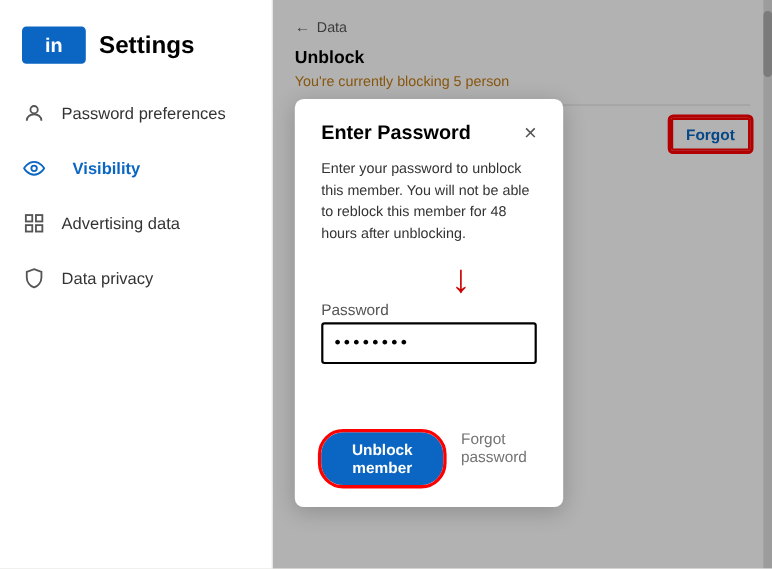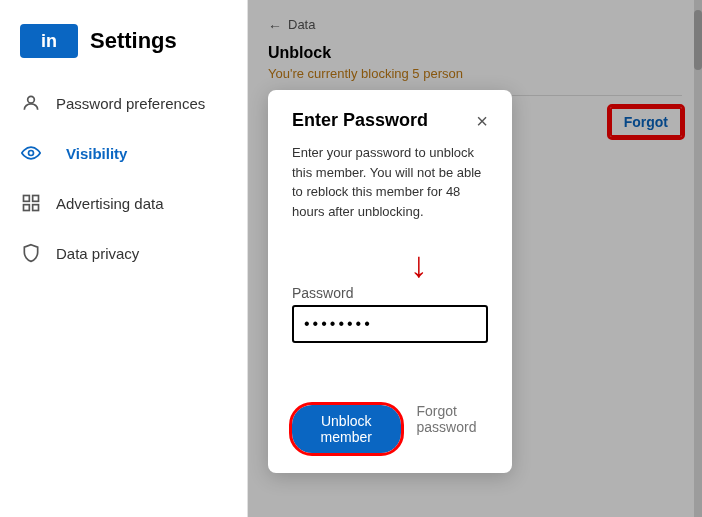--- a/index.html
+++ b/index.html
@@ -180,21 +180,21 @@
       border: none;
       font-size: 20px;
       color: #555;
       cursor: pointer;
       line-height: 1;
     }
     .modal-description {
       font-size: 13px;
       color: #333;
       line-height: 1.5;
-      margin-bottom: 26px;
+      margin-bottom: 14px;
     }
     .arrow-down {
       display: flex;
       justify-content: flex-end;
       margin-right: 60px;
       margin-bottom: 2px;
     }
     .arrow-down-icon {
       font-size: 36px;
       color: #cc0000;
@@ -220,21 +220,21 @@
       align-items: center;
       gap: 16px;
     }
     .unblock-member-btn {
       padding: 8px 18px;
       background: #0a66c2;
       color: #fff;
       border: none;
       border-radius: 20px;
       font-size: 14px;
-      font-weight: 400;
+      font-weight: 700;
       cursor: pointer;
       outline: 3px solid red;
       margin-top: 48px;
     }
     .forgot-password-link {
       color: #737373;
       font-size: 14px;
       text-decoration: none;
       cursor: pointer;
       font-weight: 500;

